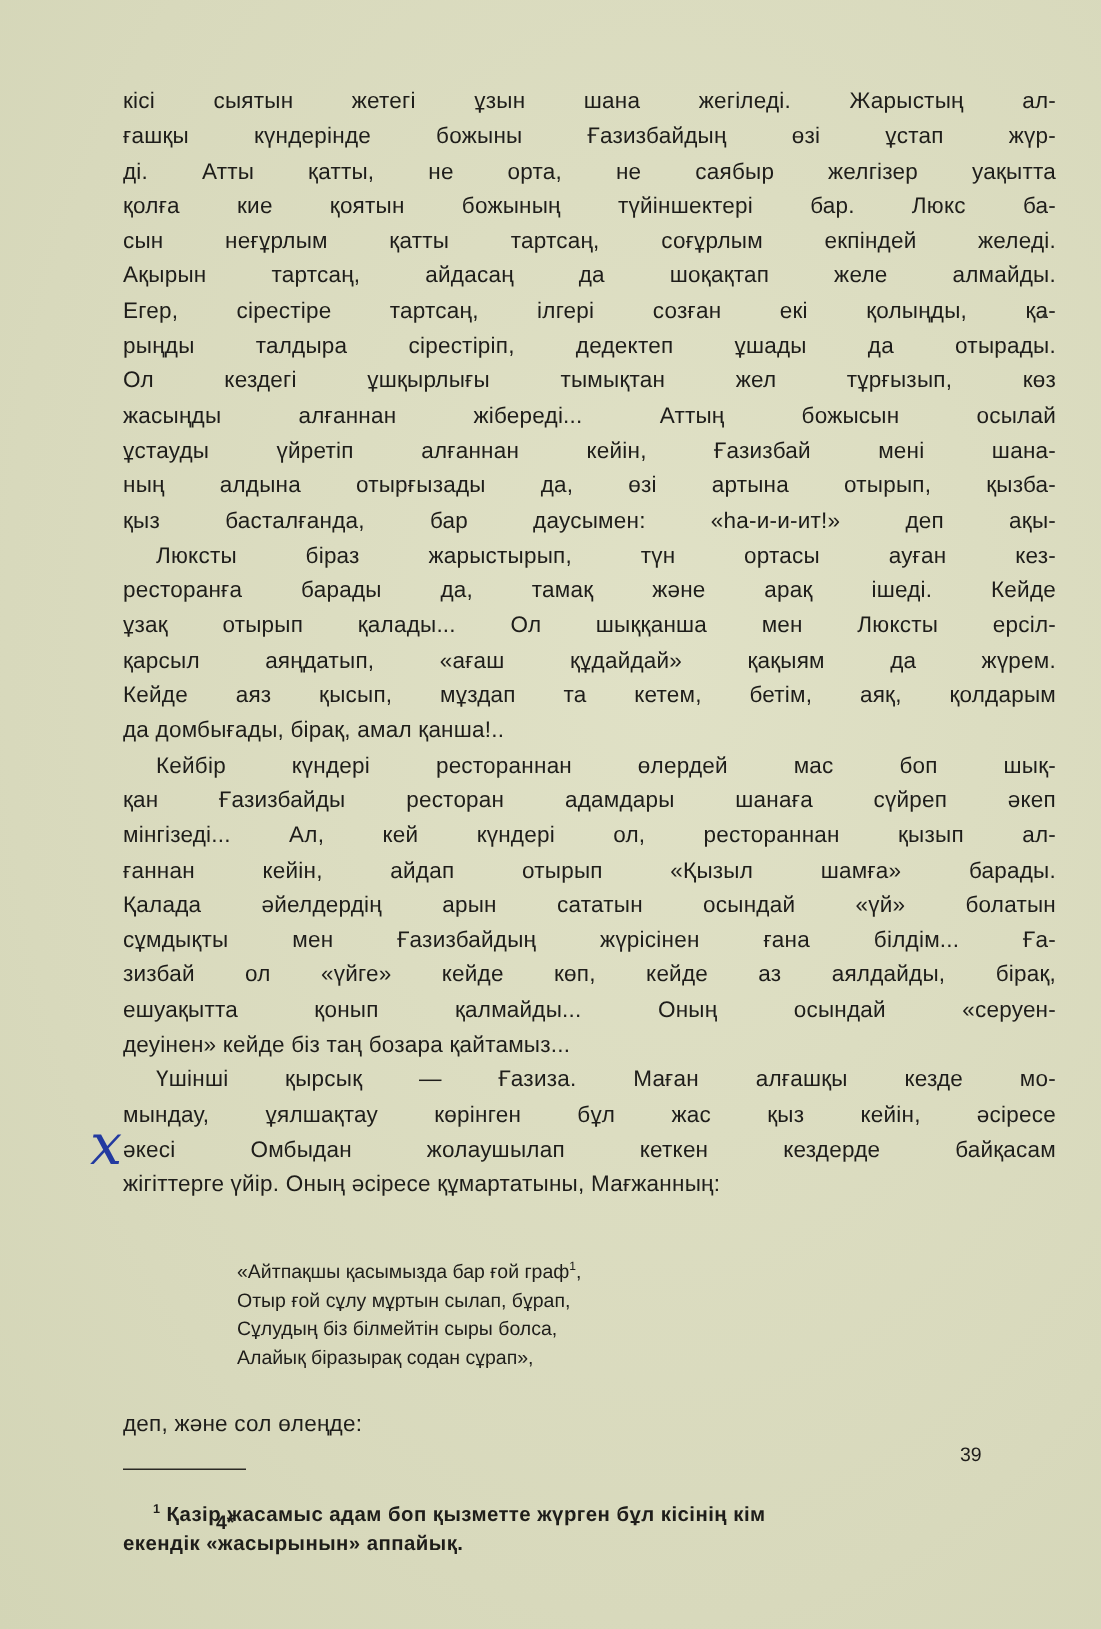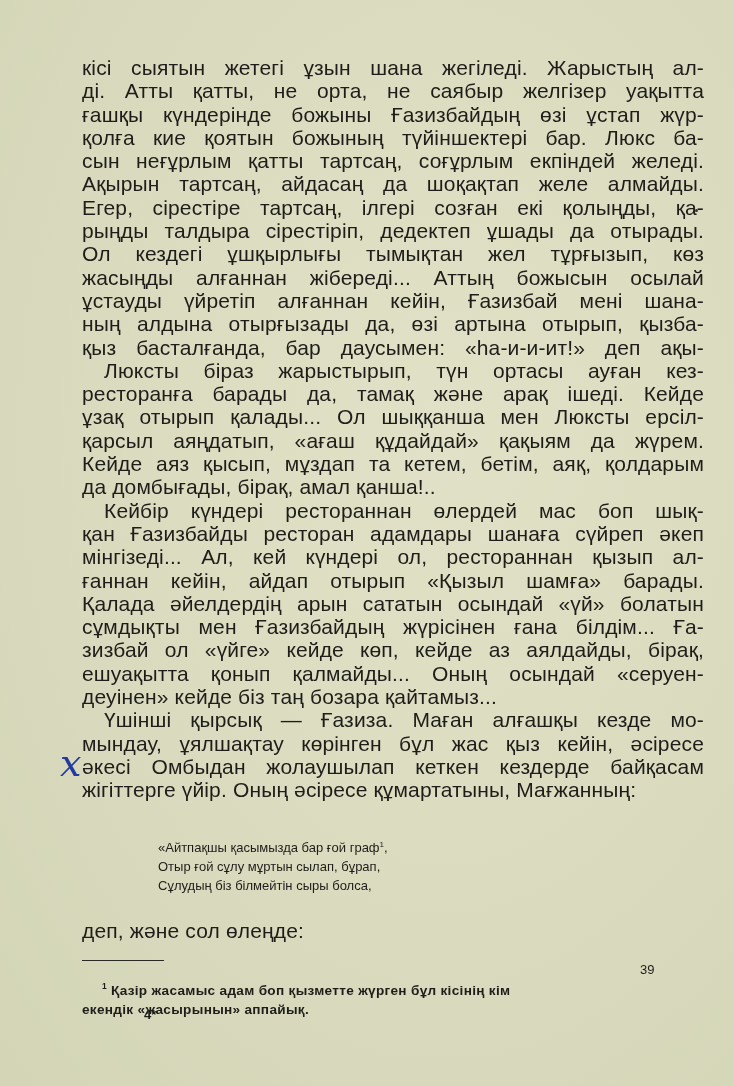--- a/index.html
+++ b/index.html
@@ -16,21 +16,21 @@
       font-family: "Liberation Serif", "DejaVu Serif", serif;
       color: #1e1d1a;
     }
     .page {
       position: absolute;
       left: 82px;
       top: 56px;
       width: 622px;
     }
     .para {
-      font-size: 21px;
+      font-size: 15px;
       line-height: 23.3px;
       text-align: justify;
       margin: 0;
       letter-spacing: 0.15px;
       font-family: "Liberation Sans", "DejaVu Sans", sans-serif;
       font-stretch: condensed;
     }
     .para .line {
       display: block;
       text-align: justify;
@@ -116,22 +116,22 @@
       background: #3a3a33;
     }
   </style>
 </head>
 <body>
 
 <div class="page">
   <div id="paragraphs">
       <p class="para">
         <span class="line">кісі сыятын жетегі ұзын шана жегіледі. Жарыстың ал-</span>
+        <span class="line">ғашқы күндерінде божыны Ғазизбайдың өзі ұстап жүр-</span>
         <span class="line">ді. Атты қатты, не орта, не саябыр желгізер уақытта</span>
-        <span class="line">ғашқы күндерінде божыны Ғазизбайдың өзі ұстап жүр-</span>
         <span class="line">қолға кие қоятын божының түйіншектері бар. Люкс ба-</span>
         <span class="line">сын неғұрлым қатты тартсаң, соғұрлым екпіндей желеді.</span>
         <span class="line">Ақырын тартсаң, айдасаң да шоқақтап желе алмайды.</span>
         <span class="line">Егер, сірестіре тартсаң, ілгері созған екі қолыңды, қа-</span>
         <span class="line">рыңды талдыра сірестіріп, дедектеп ұшады да отырады.</span>
         <span class="line">Ол кездегі ұшқырлығы тымықтан жел тұрғызып, көз</span>
         <span class="line">жасыңды алғаннан жібереді... Аттың божысын осылай</span>
         <span class="line">ұстауды үйретіп алғаннан кейін, Ғазизбай мені шана-</span>
         <span class="line">ның алдына отырғызады да, өзі артына отырып, қызба-</span>
         <span class="line">қыз басталғанда, бар даусымен: «һа-и-и-ит!» деп ақы-</span>
@@ -160,20 +160,21 @@
         <span class="line">мындау, ұялшақтау көрінген бұл жас қыз кейін, әсіресе</span>
         <span class="line">әкесі Омбыдан жолаушылап кеткен кездерде байқасам</span>
         <span class="line last">жігіттерге үйір. Оның әсіресе құмартатыны, Мағжанның:</span>
       </p>
     </div>
 
   <div class="verse">
     <span class="vline"><span>«Айтпақшы қасымызда бар ғой граф</span><sup>1</sup><span>,</span></span>
     <span class="vline">Отыр ғой сұлу мұртын сылап, бұрап,</span>
     <span class="vline">Сұлудың біз білмейтін сыры болса,</span>
+    <span class="vline">Алайық біразырақ содан сұрап»,</span>
   </div>
 
   <p class="para after-verse">
     <span class="line last">деп, және сол өлеңде:</span>
   </p>
 
   <div class="footnote-rule"></div>
 
   <div class="footnote">
     <span class="line first"><sup>1</sup> <span>Қазір жасамыс адам боп қызметте жүрген бұл кісінің кім</span></span>

